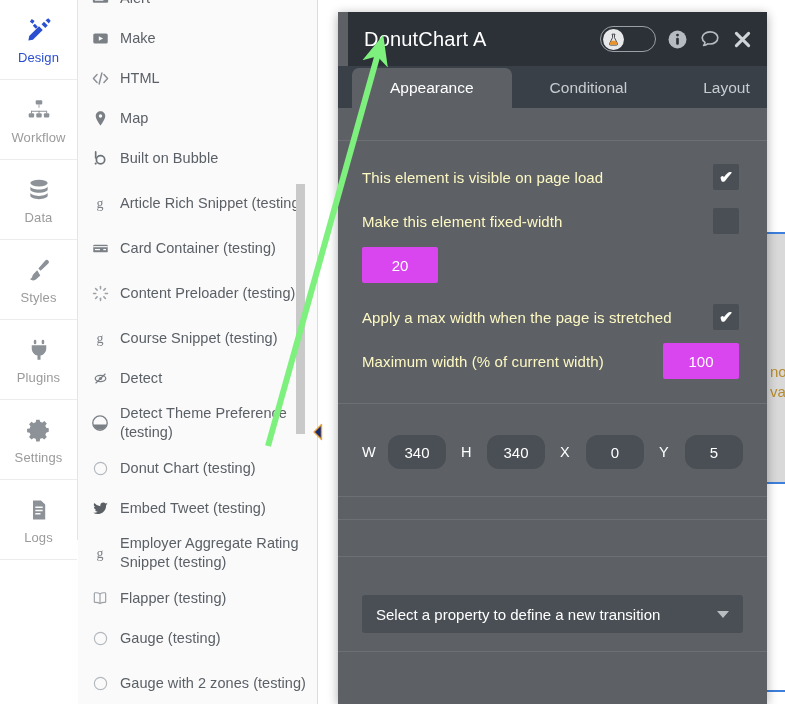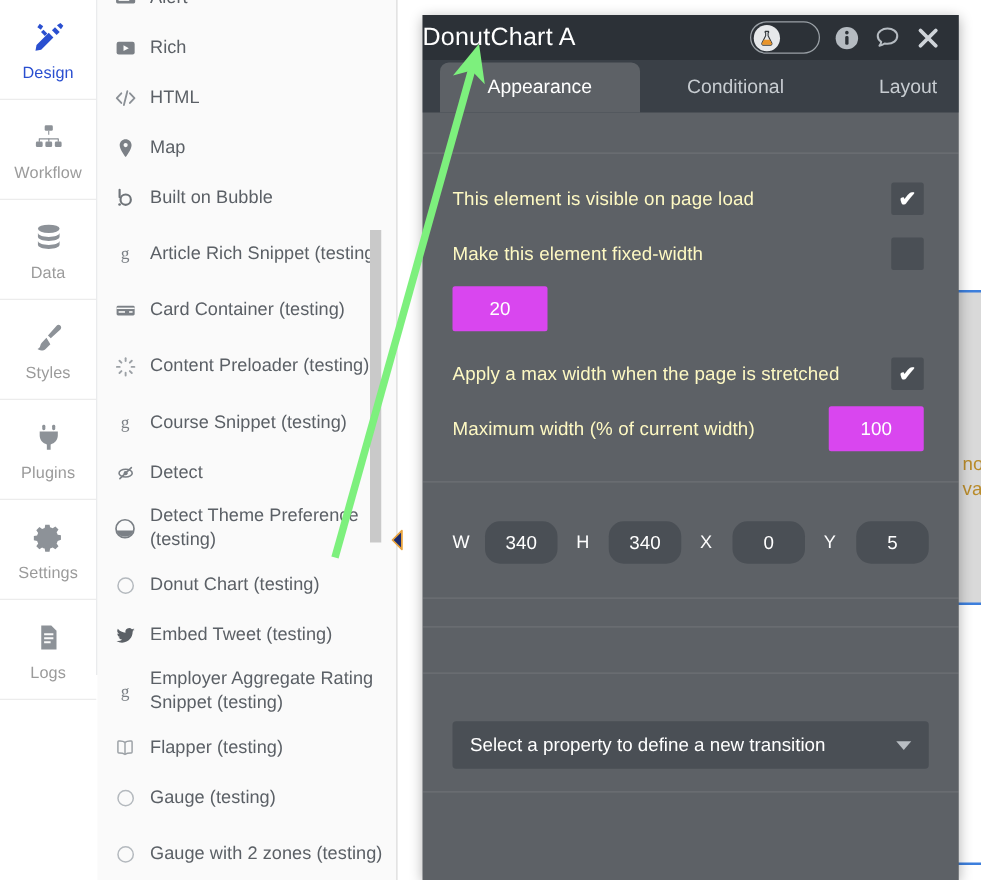--- a/index.html
+++ b/index.html
@@ -98,23 +98,24 @@
 
   
   .prop-panel {
     position: absolute; left: 338px; top: 12px;
     width: 429px; height: 692px;
     background: #5d6166;
     box-shadow: 0 2px 10px rgba(0,0,0,.32);
     box-sizing: border-box; overflow: hidden; z-index: 5;
   }
   .prop-head {
-    position: relative; height: 36px; background: #2c3137;
-    display: flex; align-items: center; padding: 0 14px 0 0;
+    position: relative; height: 54px; background: #2c3137;
+    display: flex; align-items: center; padding: 0 14px 0 16px;
     box-sizing: border-box;
+    margin-left: 10px;
   }
   .prop-title {
     font-size: 20px; color: #ffffff; letter-spacing: .2px; flex: 1 1 auto;
   }
   .head-actions { display:flex; align-items:center; gap: 11px; }
   .flask-toggle {
     width: 56px; height: 26px; border-radius: 13px;
     border: 1.5px solid #9aa0a6; background: transparent;
     display:flex; align-items:center; padding: 0 2px; box-sizing: border-box;
     cursor:pointer;
@@ -297,21 +298,21 @@
         <span class="el-name">Alert</span>
       </div>
 
       <div class="el-row">
         <span class="el-ico">
           <svg width="17" height="17" viewBox="0 0 20 20" fill="#7b8086">
             <rect x="1.5" y="4" width="17" height="12" rx="2"></rect>
             <path d="M8 7.3l5 2.7-5 2.7z" fill="#fafafa"></path>
           </svg>
         </span>
-        <span class="el-name">Rich</span>
+        <span class="el-name">Make</span>
       </div>
 
       <div class="el-row">
         <span class="el-ico">
           <svg width="19" height="19" viewBox="0 0 22 22" fill="none" stroke="#8b9096" stroke-width="1.7" stroke-linecap="round" stroke-linejoin="round">
             <path d="M7 6.5 2.8 11 7 15.5M15 6.5 19.2 11 15 15.5M12.6 4.6 9.4 17.4"></path>
           </svg>
         </span>
         <span class="el-name">HTML</span>
       </div>

